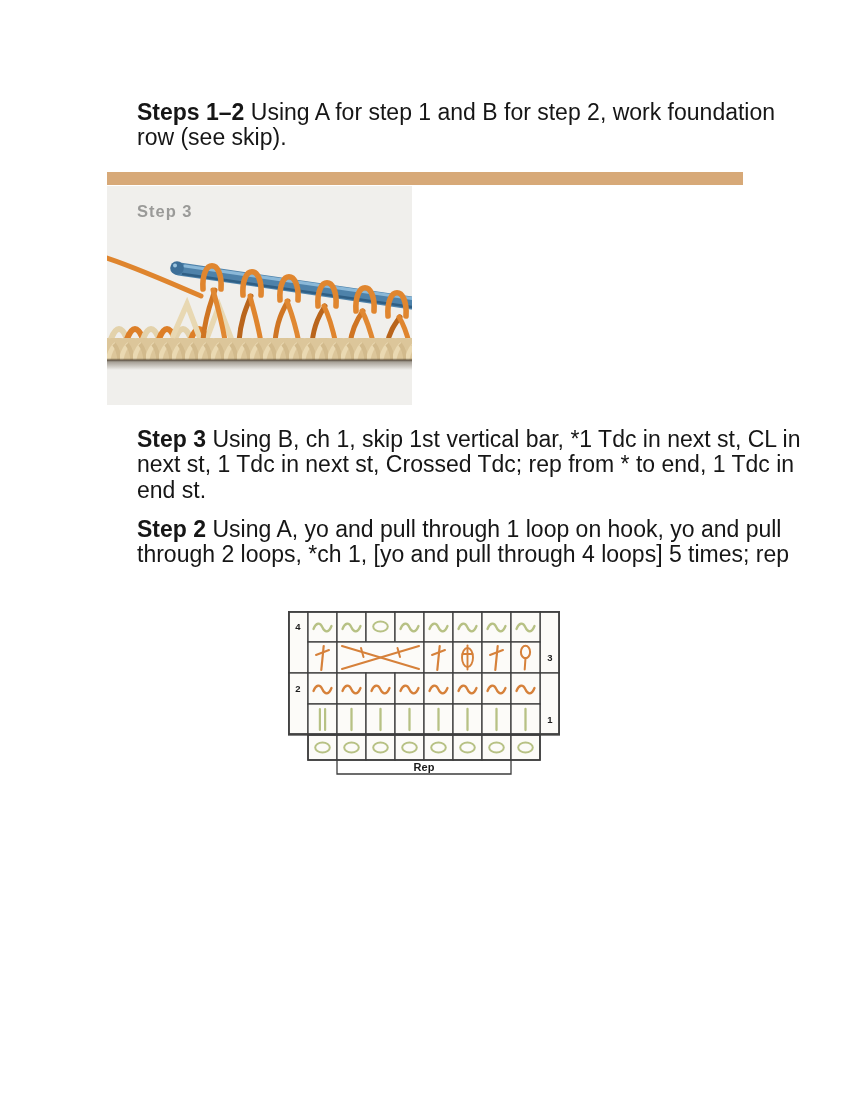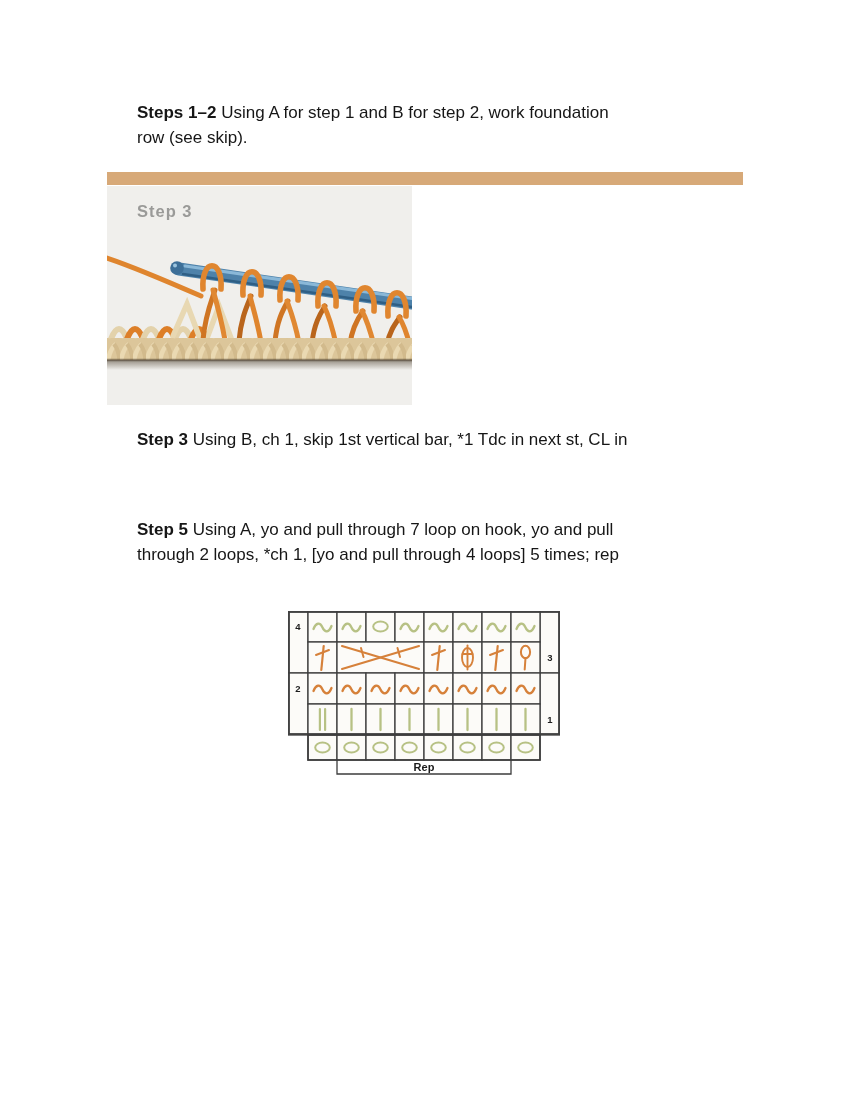--- a/index.html
+++ b/index.html
@@ -1,20 +1,20 @@
 <!DOCTYPE html>
 <html><head>
 <meta charset="utf-8">
 <style>
   html,body{margin:0;padding:0;}
   body{
     width:850px;height:1100px;background:#ffffff;position:relative;
     font-family:"Liberation Sans", sans-serif;color:#1a1a1a;overflow:hidden;
   }
-  .para{position:absolute;left:137px;font-size:17px;line-height:25.3px;color:#161616;}
+  .para{position:absolute;left:137px;font-size:23px;line-height:25.3px;color:#161616;}
   .para .line{display:block;white-space:pre;}
   .para b{font-weight:bold;margin-right:0.28em;}
   #para-steps12{top:100px;}
   #para-step3{top:427px;}
   #para-step4{top:517px;}
   .divider{position:absolute;left:107px;top:172px;width:636px;height:13px;background:#d7a978;}
   .photo{position:absolute;left:107px;top:186px;width:305px;height:219px;background:#f0efec;}
   .photo-caption{
     position:absolute;left:30px;top:16px;font-size:16.5px;font-weight:bold;
     letter-spacing:1px;color:#9a9a98;
@@ -96,24 +96,26 @@
       <path d="M211 120 C 209 89, 231 89, 229 120"></path>
       <path d="M249 125 C 247 94, 269 94, 267 125"></path>
       <path d="M281 130 C 279 99, 301 99, 299 130"></path>
     </g>
   </svg>
   <div class="photo-caption" style="color: rgb(154, 154, 152);">Step 3</div>
 </div>
 
 <div class="para" id="para-step3">
   <span class="line"><b>Step 3</b><span>Using B, ch 1, skip 1st vertical bar, *1 Tdc in next st, CL in</span></span>
+  <span class="line">next st, 1 Tdc in next st, Crossed Tdc; rep from * to end, 1 Tdc in</span>
+  <span class="line">end st.</span>
 </div>
 
 <div class="para" id="para-step4">
-  <span class="line"><b>Step 5</b><span>Using A, yo and pull through 7 loop on hook, yo and pull</span></span>
+  <span class="line"><b>Step 2</b><span>Using A, yo and pull through 1 loop on hook, yo and pull</span></span>
   <span class="line">through 2 loops, *ch 1, [yo and pull through 4 loops] 5 times; rep</span>
 </div>
 
 <svg class="chart" viewBox="0 0 272 166" width="272" height="166">
     <rect x="0" y="0" width="20" height="62" fill="#fcfbf8" stroke="#3d3d3d" stroke-width="1.3"></rect>
     <rect x="0" y="62" width="20" height="62" fill="#fcfbf8" stroke="#3d3d3d" stroke-width="1.3"></rect>
     <rect x="252" y="0" width="20" height="62" fill="#fcfbf8" stroke="#3d3d3d" stroke-width="1.3"></rect>
     <rect x="252" y="62" width="20" height="62" fill="#fcfbf8" stroke="#3d3d3d" stroke-width="1.3"></rect>
     <rect x="20" y="0" width="29" height="31" fill="#fcfbf8" stroke="#3d3d3d" stroke-width="1.3"></rect>
     <rect x="49" y="0" width="29" height="31" fill="#fcfbf8" stroke="#3d3d3d" stroke-width="1.3"></rect>

